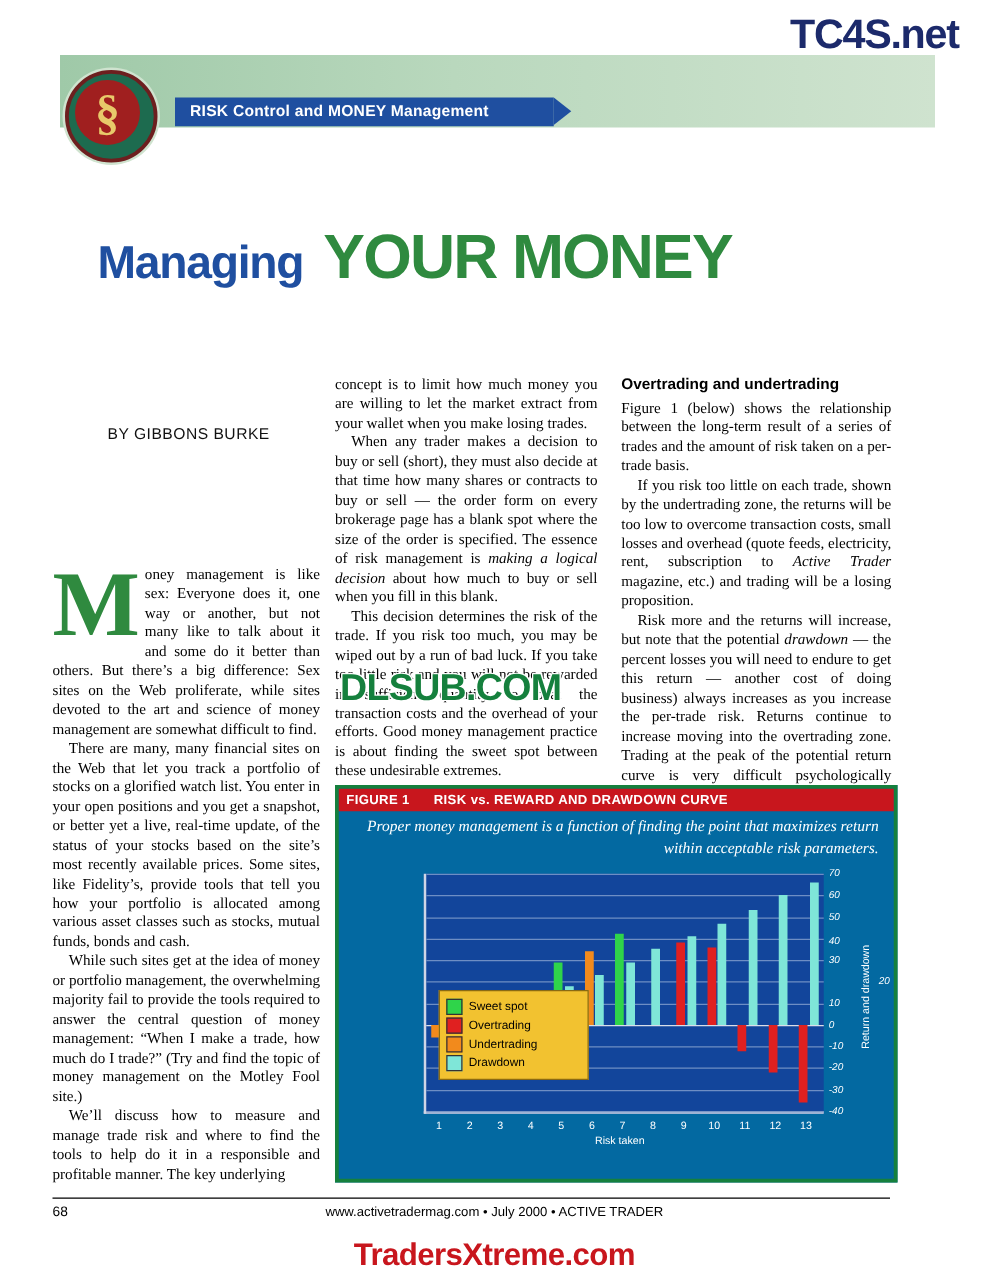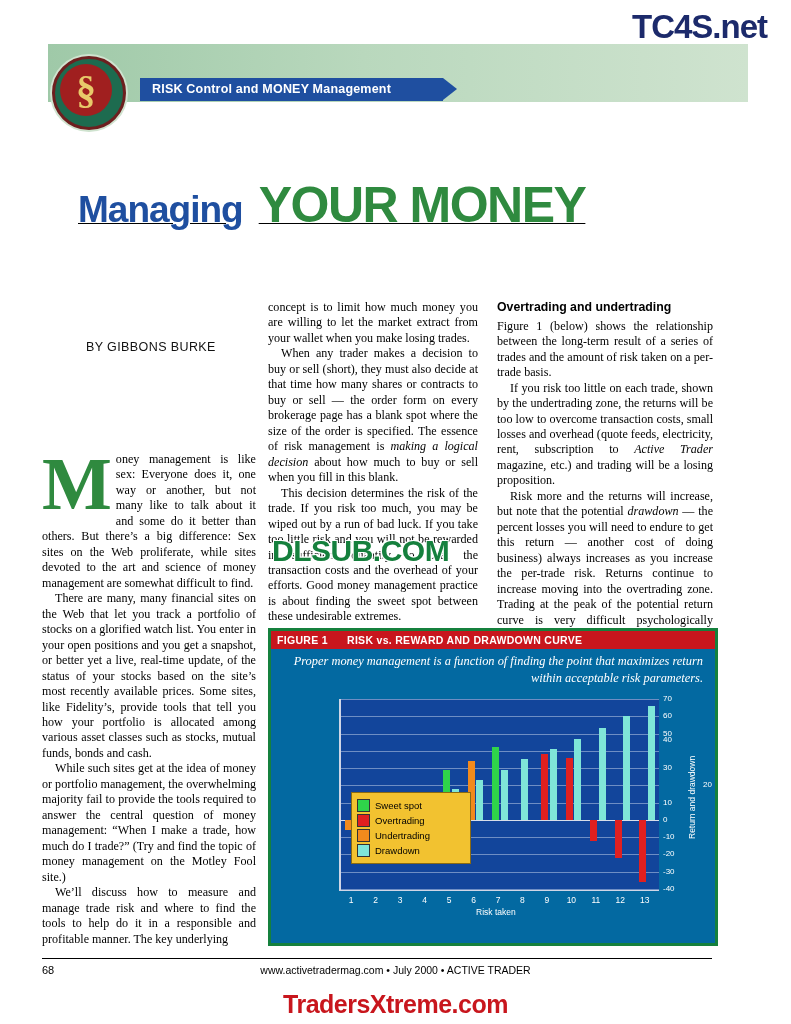--- a/index.html
+++ b/index.html
@@ -95,21 +95,20 @@
     text-align: center;
     line-height: 52px;
   }
 
   
   .title-wrap {
     position: absolute;
     left: 78px;
     top: 176px;
     white-space: nowrap;
-    text-decoration: underline;
   }
   .title-managing {
     font-family: "Liberation Sans", sans-serif;
     font-weight: bold;
     font-size: 37px;
     color: #1f4fa0;
     letter-spacing: -1px;
   }
   .title-your-money {
     font-family: "Liberation Sans", sans-serif;
@@ -269,20 +268,21 @@
   .bar {
     position: absolute;
     width: 7px;
   }
   .axis-label-right {
     position: absolute;
     font-family: "Liberation Sans", sans-serif;
     font-size: 8px;
     color: #ffffff;
     text-align: left;
+    font-style: italic;
   }
   .tick-x {
     position: absolute;
     font-family: "Liberation Sans", sans-serif;
     font-size: 8.5px;
     color: #ffffff;
     width: 16px;
     text-align: center;
   }
   .xlabel {
@@ -461,21 +461,21 @@
         </div>
       <div id="y-ticks">
           <div class="axis-label-right" style="left: 362px; top: 185px;">-40</div>
           <div class="axis-label-right" style="left: 362px; top: 167.727px;">-30</div>
           <div class="axis-label-right" style="left: 362px; top: 150.455px;">-20</div>
           <div class="axis-label-right" style="left: 362px; top: 133.182px;">-10</div>
           <div class="axis-label-right" style="left: 362px; top: 115.909px;">0</div>
           <div class="axis-label-right" style="left: 362px; top: 98.6364px;">10</div>
           <div class="axis-label-right" style="left: 362px; top: 81.3636px; margin-left: 40px;">20</div>
           <div class="axis-label-right" style="left: 362px; top: 64.0909px;">30</div>
-          <div class="axis-label-right" style="left: 362px; top: 36px;">40</div>
+          <div class="axis-label-right" style="left: 362px; top: 49px;">40</div>
           <div class="axis-label-right" style="left: 362px; top: 29.5455px;">50</div>
           <div class="axis-label-right" style="left: 362px; top: 12.2727px;">60</div>
           <div class="axis-label-right" style="left: 362px; top: -5px;">70</div>
         </div>
       <div id="x-ticks">
           <div class="tick-x" style="left: 42.2308px; top: 196px;">1</div>
           <div class="tick-x" style="left: 66.6923px; top: 196px;">2</div>
           <div class="tick-x" style="left: 91.1538px; top: 196px;">3</div>
           <div class="tick-x" style="left: 115.615px; top: 196px;">4</div>
           <div class="tick-x" style="left: 140.077px; top: 196px;">5</div>

